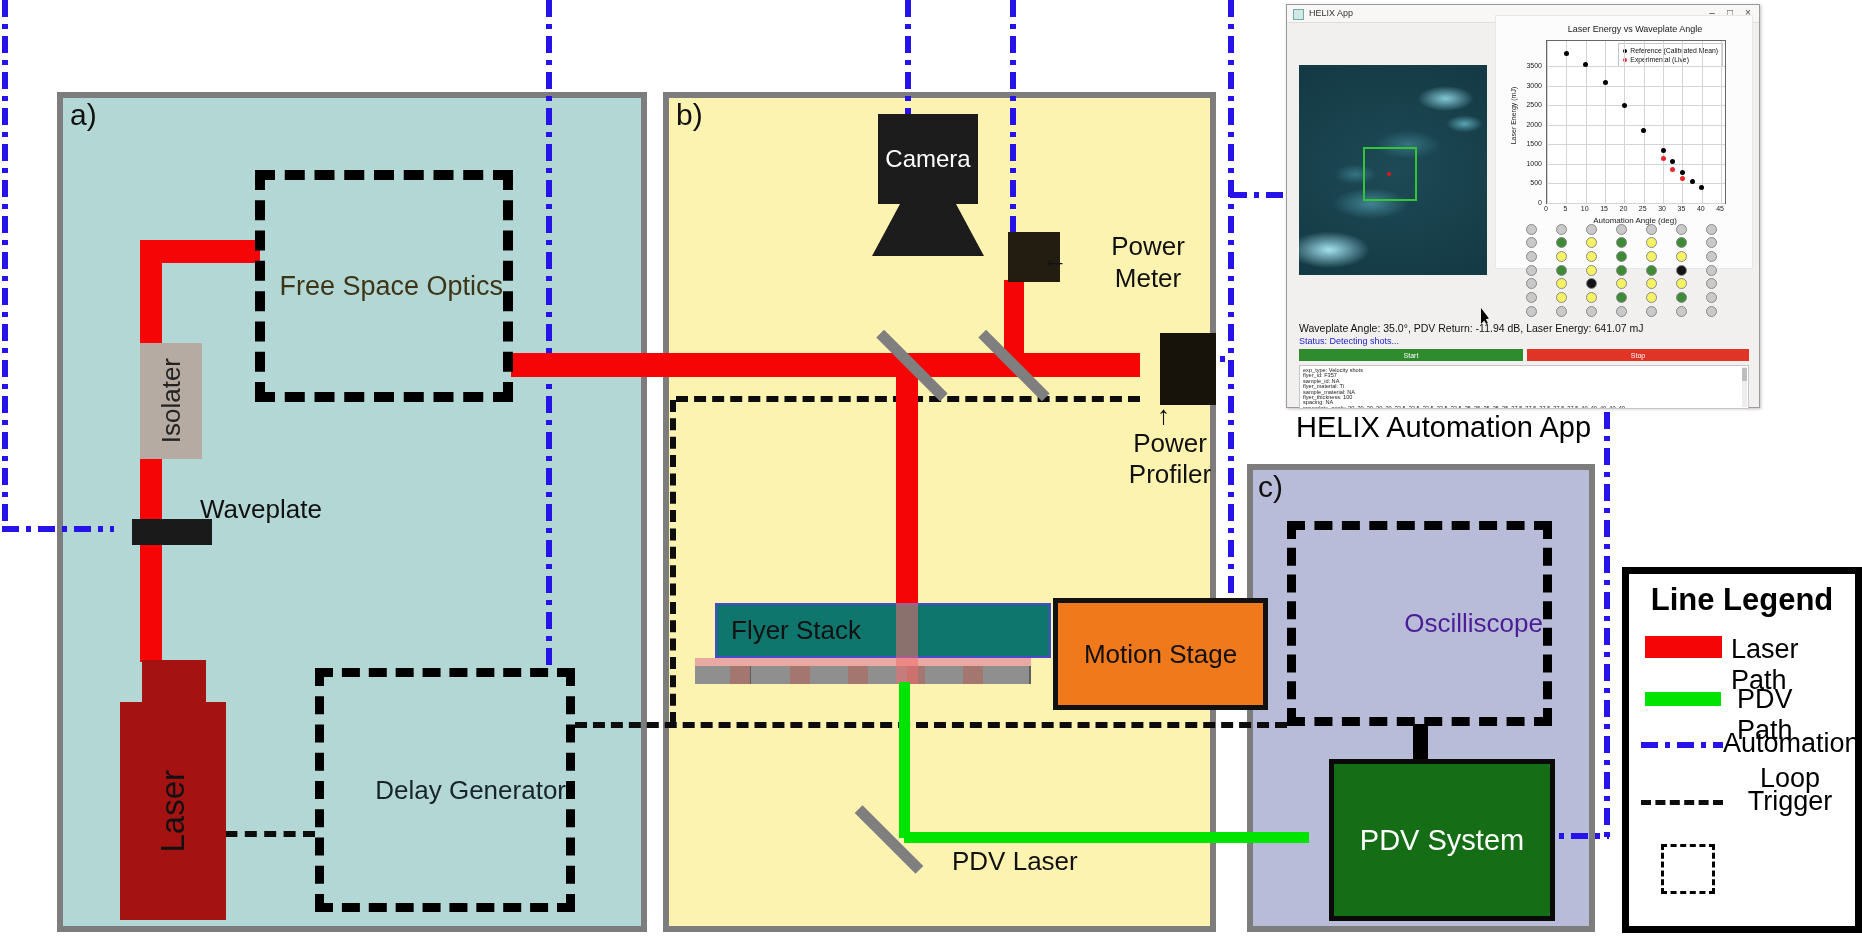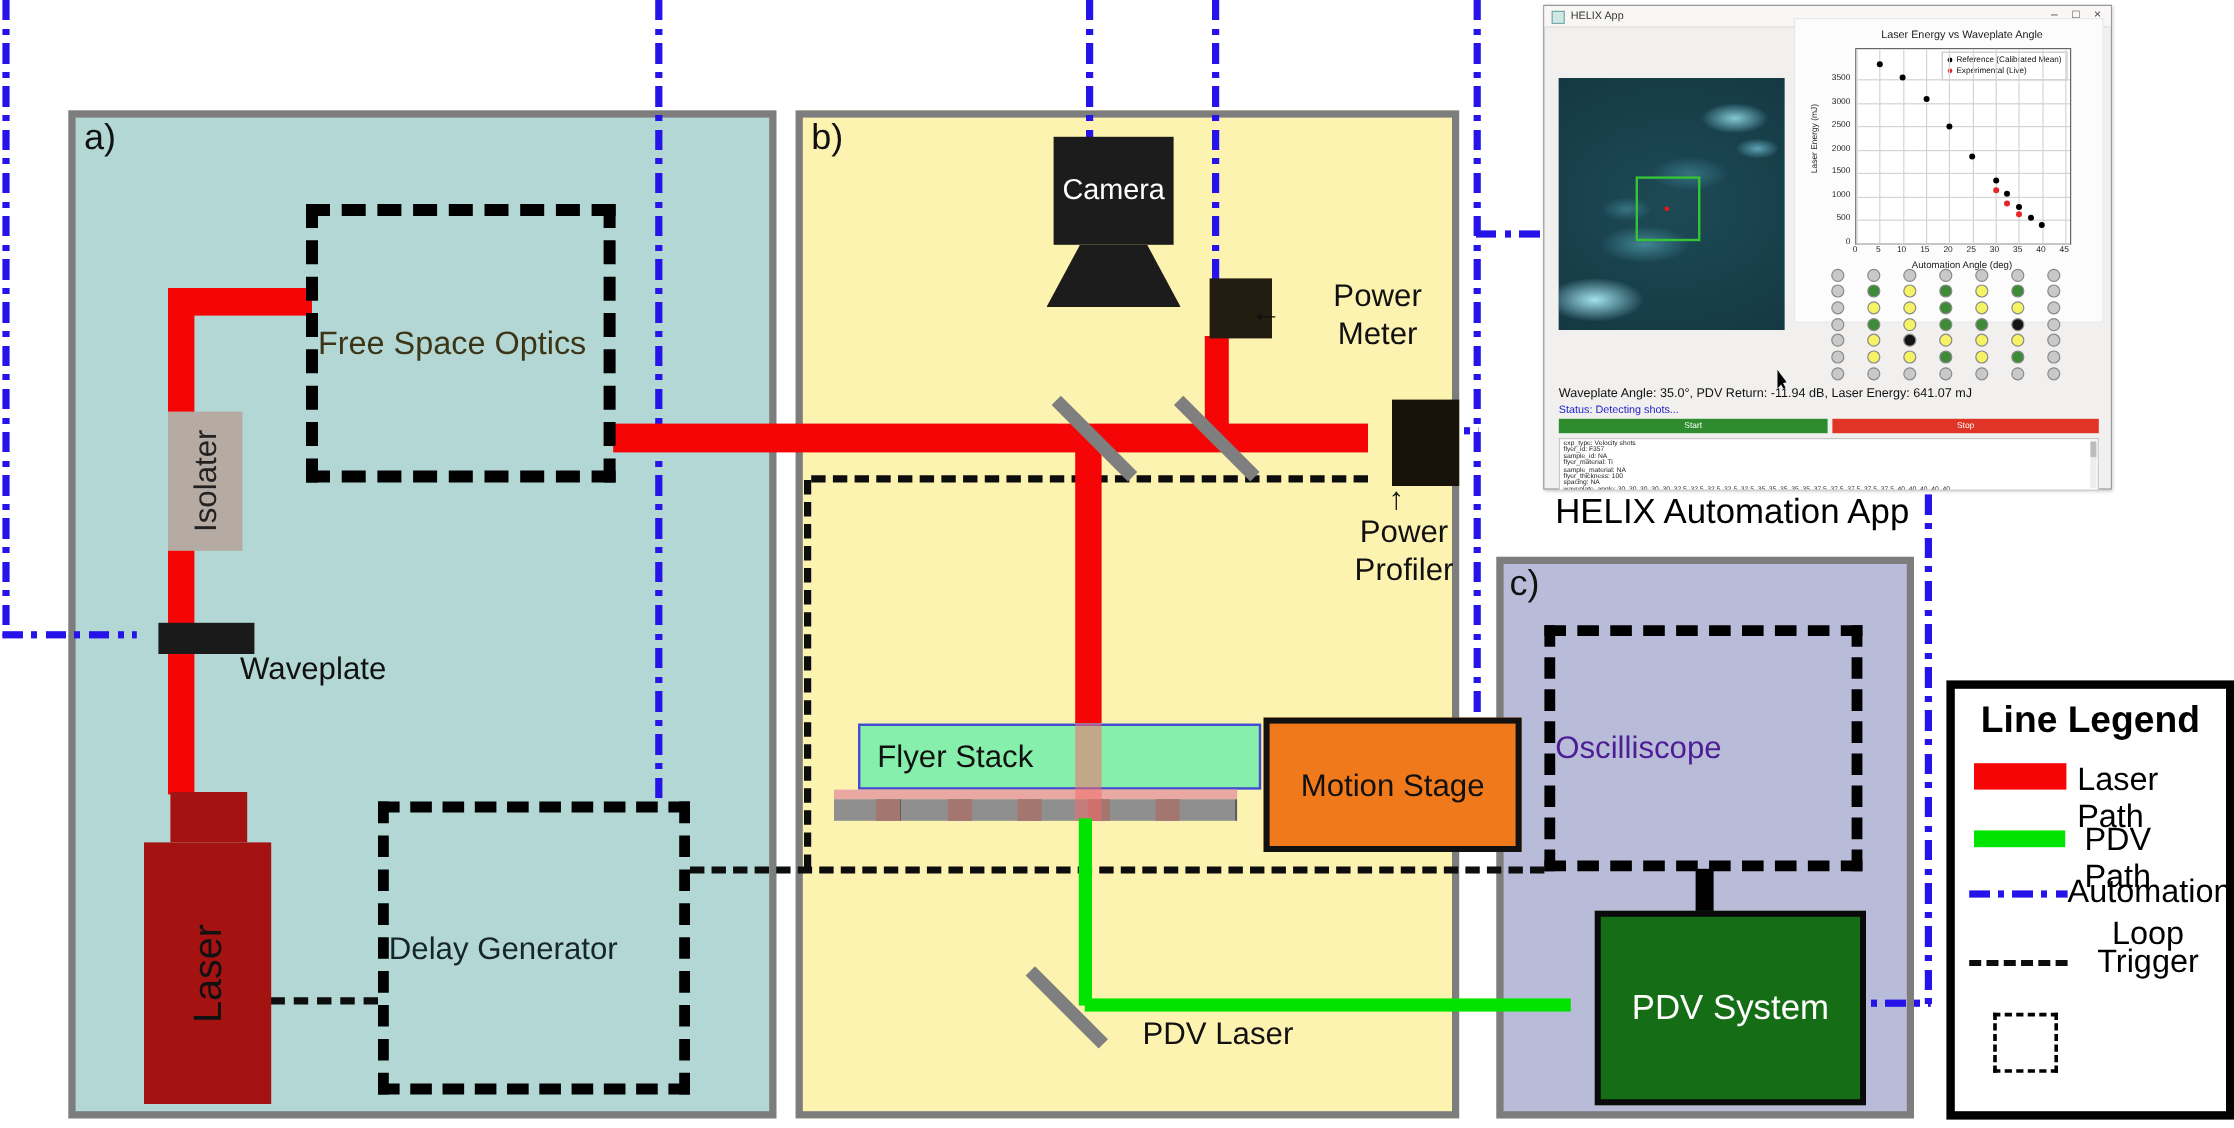--- a/index.html
+++ b/index.html
@@ -4,21 +4,21 @@
 <style>
   html,body{margin:0;padding:0;background:#fff;}
   #stage{position:relative;width:1862px;height:940px;background:#fff;overflow:hidden;
          font-family:"Liberation Sans", sans-serif;color:#111;}
   .abs{position:absolute;}
   
   .panel{position:absolute;border:6px solid #7d7d7d;box-sizing:border-box;}
   .plabel{position:absolute;font-size:30px;color:#111;}
   
   .dashbox{position:absolute;border:10px dashed #000;box-sizing:border-box;
-           display:flex;align-items:center;justify-content:flex-start;text-align:center;}
+           display:flex;align-items:center;justify-content:flex-end;text-align:center;}
   .dashbox.thin{border-width:9px;}
   .complabel{font-size:26px;}
   
   .blue-v{position:absolute;width:6px;background:repeating-linear-gradient(180deg,#2613ea 0 17px,transparent 17px 24px,#2613ea 24px 29px,transparent 29px 36px);}
   .blue-h{position:absolute;height:6px;background:repeating-linear-gradient(90deg,#2613ea 0 17px,transparent 17px 24px,#2613ea 24px 29px,transparent 29px 36px);}
   .trig-h{position:absolute;height:0;border-top:6px dashed #0d0d0d;}
   .trig-v{position:absolute;width:0;border-left:6px dashed #0d0d0d;}
   .beam-red{position:absolute;background:#f50505;}
   .beam-green{position:absolute;background:#00e400;}
   .mirror{position:absolute;background:#7f7f7f;}
@@ -108,21 +108,21 @@
   <div class="beam-red" style="left:896px;top:370px;width:22px;height:233px;"></div>
   <div class="beam-red" style="left:1004px;top:280px;width:20px;height:80px;"></div>
 
   <div class="dashbox" style="left:255px;top:170px;width:258px;height:232px;">
     <span class="complabel" style="color:#3d3517;font-size:27px;">Free Space Optics</span>
   </div>
   <div class="blk" style="left:120px;top:343px;width:62px;height:116px;background:#b5aba2;">
     <span class="complabel vtext" style="color:#222;">Isolater</span>
   </div>
   <div class="blk" style="left:112px;top:519px;width:80px;height:26px;background:#1a1a1a;"></div>
-  <div class="complabel abs" style="left:200px;top:542px;">Waveplate</div>
+  <div class="complabel abs" style="left:200px;top:494px;">Waveplate</div>
   <div class="blk" style="left:122px;top:660px;width:64px;height:42px;background:#a51212;"></div>
   <div class="blk" style="left:100px;top:702px;width:106px;height:218px;background:#a51212;">
     <span class="vtext" style="color:#111;font-size:33px;">Laser</span>
   </div>
   <div class="dashbox thin" style="left:315px;top:668px;width:260px;height:244px;">
     <span class="complabel" style="color:#17242b;">Delay Generator</span>
   </div>
 
   <div class="blk" style="left:858px;top:114px;width:100px;height:90px;background:#1c1c1c;">
     <span style="color:#fff;font-size:24px;">Camera</span>
@@ -133,21 +133,21 @@
   <div class="abs" style="left:1042px;top:244px;font-size:26px;color:#111;">←</div>
   <div class="abs complabel" style="left:1092px;top:230px;width:112px;text-align:center;line-height:32px;">Power Meter</div>
 
   <div class="mirror" style="left:867px;top:360px;width:90px;height:11px;transform:rotate(45deg);"></div>
   <div class="mirror" style="left:969px;top:360px;width:90px;height:11px;transform:rotate(45deg);"></div>
 
   <div class="blk" style="left:1140px;top:333px;width:56px;height:72px;background:#17130a;"></div>
   <div class="abs" style="left:1157px;top:400px;font-size:26px;color:#111;">↑</div>
   <div class="abs complabel" style="left:1105px;top:428px;width:130px;text-align:center;line-height:31px;">Power Profiler</div>
 
-  <div class="blk" style="left:695px;top:603px;width:336px;height:55px;background:#86efac;border:2px solid #4a4ad0;justify-content:flex-start;">
+  <div class="blk" style="left:695px;top:603px;width:336px;height:55px;background:#0f766e;border:2px solid #4a4ad0;justify-content:flex-start;">
     <span class="complabel" style="margin-left:14px;">Flyer Stack</span>
   </div>
   <div class="abs" style="left:695px;top:658px;width:336px;height:8px;background:#e9a9a2;"></div>
   <div class="abs" style="left:695px;top:666px;width:336px;height:18px;background:repeating-linear-gradient(90deg,#8f8f8f 0 54px,#5d5d5d 54px 56px);">
     <div class="abs" style="left:35px;top:0;width:20px;height:18px;background:#a3766f;"></div>
     <div class="abs" style="left:95px;top:0;width:20px;height:18px;background:#a3766f;"></div>
     <div class="abs" style="left:153px;top:0;width:20px;height:18px;background:#a3766f;"></div>
     <div class="abs" style="left:212px;top:0;width:18px;height:18px;background:#a3766f;"></div>
     <div class="abs" style="left:268px;top:0;width:20px;height:18px;background:#a3766f;"></div>
   </div>

